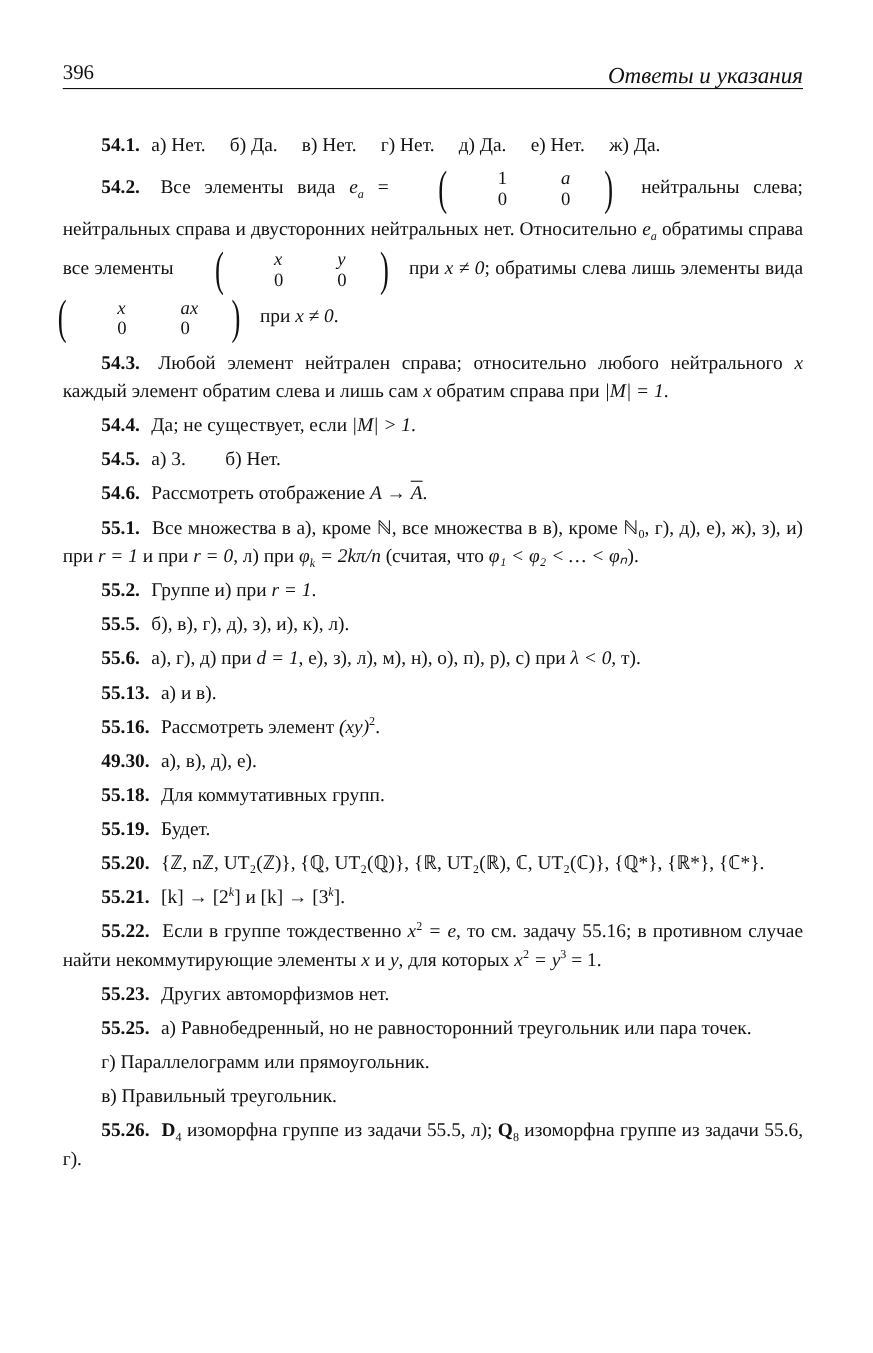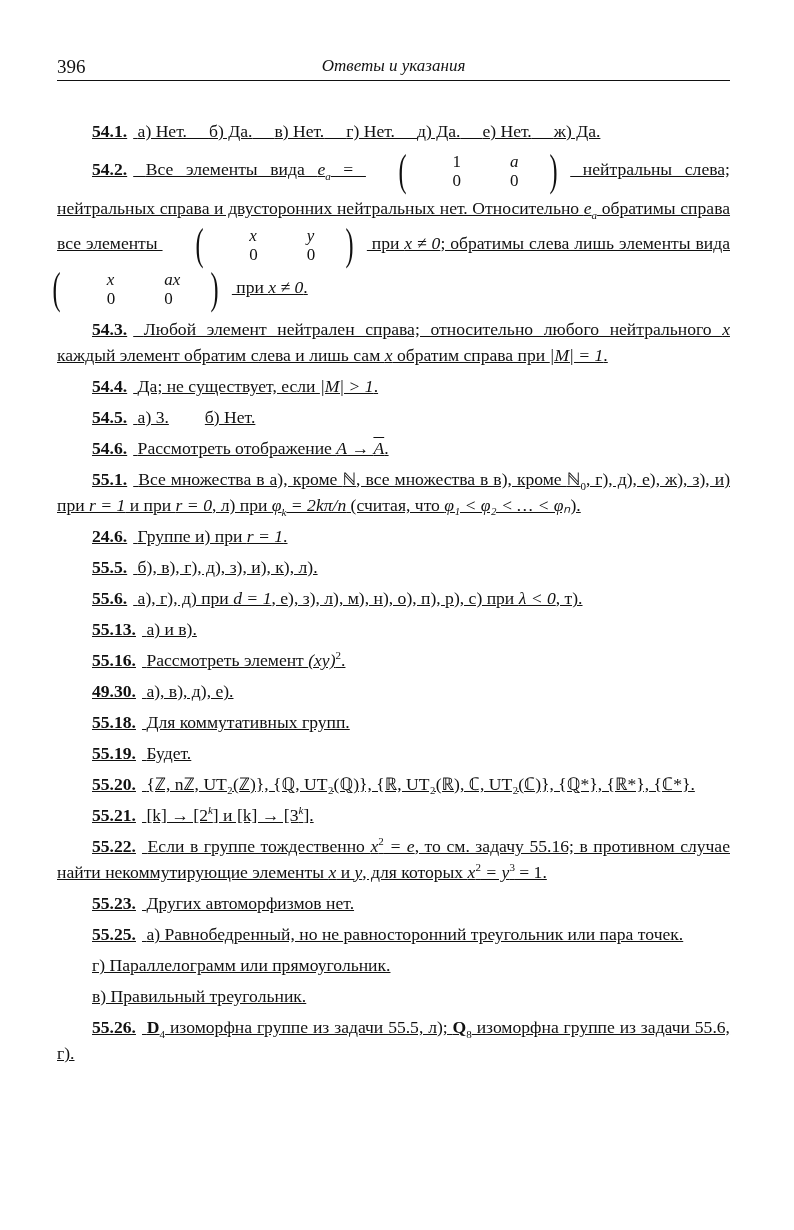--- a/index.html
+++ b/index.html
@@ -3,24 +3,24 @@
 <meta charset="utf-8">
 <style>
   html, body { margin: 0; padding: 0; background: #ffffff; }
   body { width: 794px; height: 1230px; position: relative; overflow: hidden;
          font-family: "DejaVu Serif", "Liberation Serif", serif; color: #111; }
   .page { position: absolute; left: 57px; top: 0; width: 673px; }
   .header { position: absolute; top: 56px; left: 0; width: 673px; height: 24px;
             border-bottom: 1.4px solid #111; }
   .page-number { position: absolute; left: 0; top: 0; font-size: 19px;
                  font-family: "Liberation Serif", serif; }
-  .running-title { position: absolute; left: 0; right: 0; text-align: center; top: 0;
-                   font-style: italic; font-size: 17px; font-family: "Liberation Serif", serif; }
+  .running-title { position: absolute; left: 0; right: 0; text-align: right; top: 0;
+                   font-style: italic; font-size: 21px; font-family: "Liberation Serif", serif; }
   .body { position: absolute; top: 118px; left: 0; width: 673px;
-          font-family: "Liberation Serif", serif; font-size: 17.6px; line-height: 26px; text-decoration: underline; }
+          font-family: "Liberation Serif", serif; font-size: 17.6px; line-height: 26px; }
   .para { margin: 0 0 5px 0; text-indent: 35px; text-align: justify; }
   .num { font-weight: bold; margin-right: 6px; }
   .m { font-style: italic; }
   .bold { font-weight: bold; }
   .matrix { display: inline-flex; align-items: center; vertical-align: middle; margin: 0 2px; }
   .paren { font-size: 44px; line-height: 44px; font-weight: 200; transform: scaleX(0.55); display: inline-block; }
   .mgrid { display: inline-grid; grid-template-columns: auto auto; column-gap: 14px;
            line-height: 19px; font-size: 17px; }
   .mgrid span { text-align: left; }
   .mgrid .mv { font-style: italic; }
@@ -102,21 +102,21 @@
       <span class="num">54.6.</span>
       <span>Рассмотреть отображение </span><span class="m">A</span><span> → </span><span class="m overline">A</span><span>.</span>
     </p>
 
     <p class="para">
       <span class="num">55.1.</span>
       <span>Все множества в а), кроме </span><span>ℕ</span><span>, все множества в в), кроме </span><span>ℕ</span><sub>0</sub><span>, г), д), е), ж), з), и) при </span><span class="m">r = 1</span><span> и при </span><span class="m">r = 0</span><span>, л) при </span><span class="m">φ</span><sub class="m">k</sub><span class="m"> = 2kπ/n</span><span> (считая, что </span><span class="m">φ₁ &lt; φ₂ &lt; … &lt; φₙ</span><span>).</span>
     </p>
 
     <p class="para">
-      <span class="num">24.6.</span>
+      <span class="num">55.2.</span>
       <span>Группе и) при </span><span class="m">r = 1</span><span>.</span>
     </p>
 
     <p class="para">
       <span class="num">55.5.</span>
       <span>б), в), г), д), з), и), к), л).</span>
     </p>
 
     <p class="para">
       <span class="num">55.6.</span>

